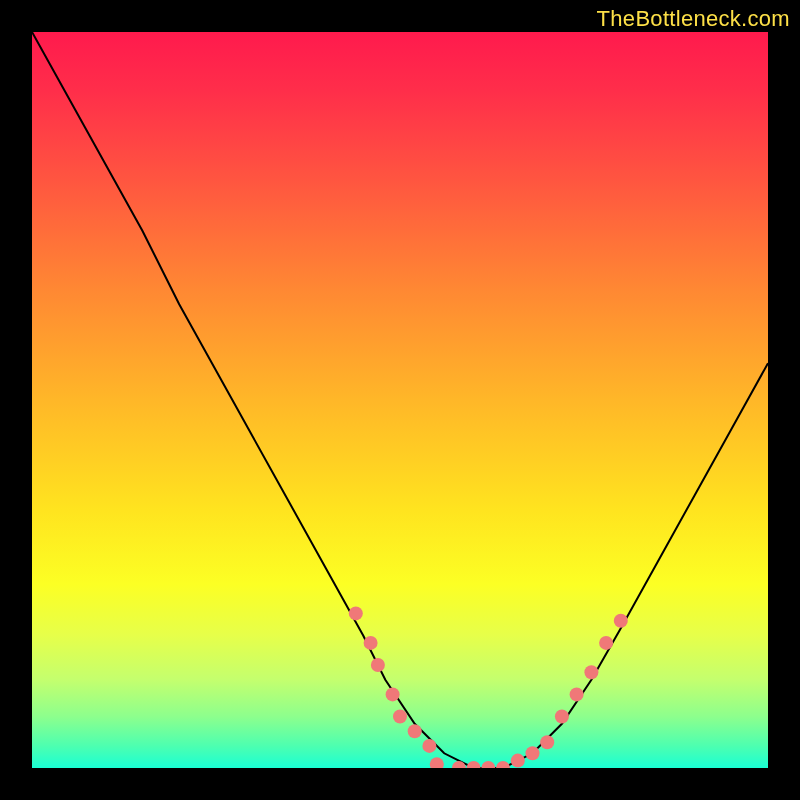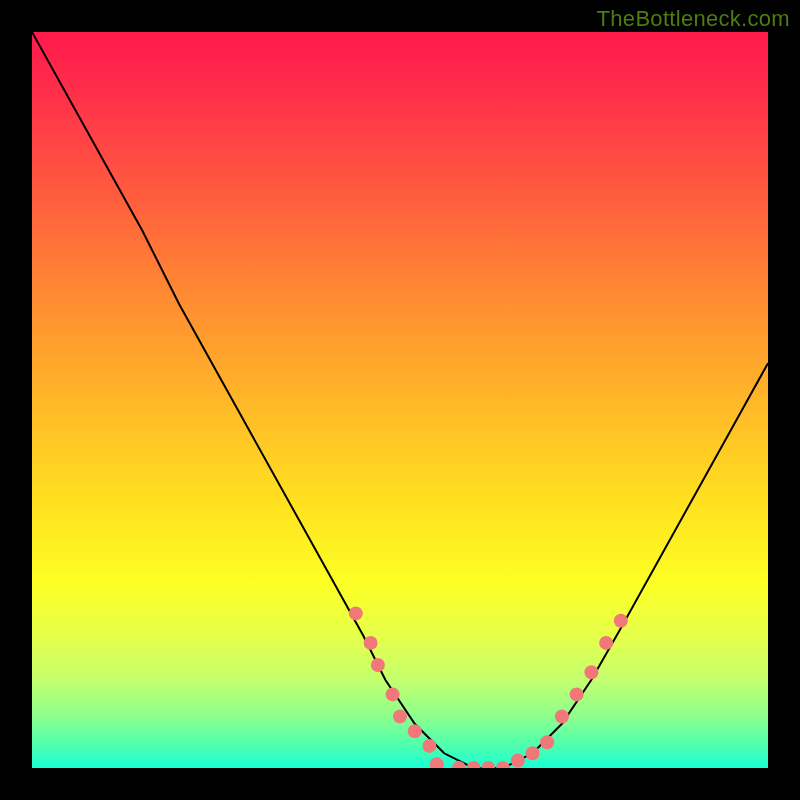--- a/index.html
+++ b/index.html
@@ -29,21 +29,21 @@
       #c4ff6e 88%,
       #8dff8d 93%,
       #4dffb0 97%,
       #1affd4 100%
     );
   }
   .watermark {
     position: absolute;
     top: 6px;
     right: 10px;
-    color: #4d7c0f;
+    color: #fde047;
     font-size: 22px;
     font-weight: 500;
     letter-spacing: 0.3px;
     z-index: 5;
   }
   svg.overlay {
     position: absolute;
     left: 32px;
     top: 32px;
     width: 736px;

